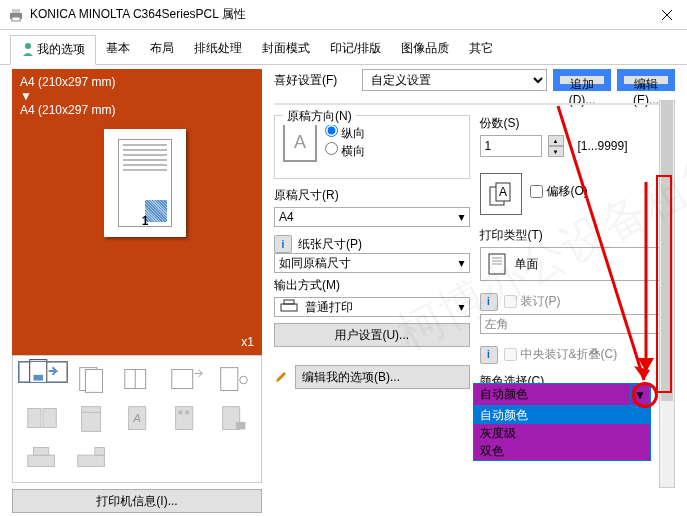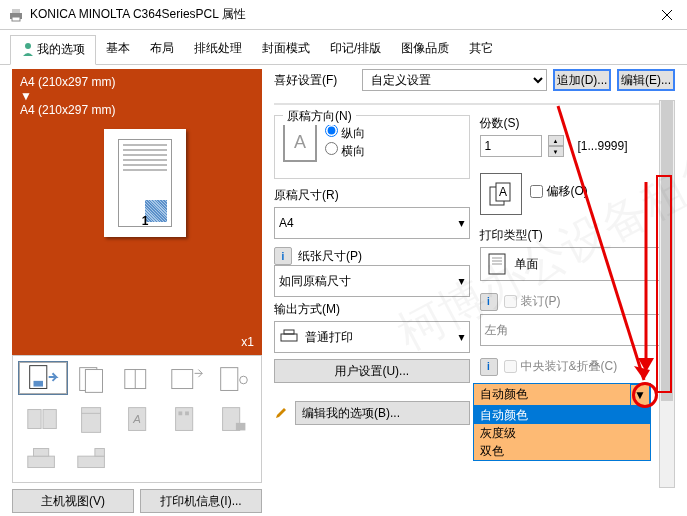--- a/index.html
+++ b/index.html
@@ -34,53 +34,53 @@
 .thumb svg { width: 38px; height: 30px; }
 .thumb.sel { outline: 1px solid #5b7ea0; }
 
 .left-btns { display: flex; gap: 6px; margin-top: 6px; }
 .left-btns button { flex: 1; height: 24px; background: #e1e1e1; border: 1px solid #adadad; cursor: pointer; }
 
 .right { flex: 1; display: flex; flex-direction: column; }
 .fav-row { display: flex; align-items: center; gap: 6px; margin-bottom: 12px; }
 .fav-row label { width: 82px; }
 .fav-row select { flex: 1; height: 22px; border: 1px solid #adadad; padding: 0 4px; background: #fff; }
-.fav-row button { width: 58px; height: 22px; background: #e1e1e1; border: 2px solid #3b82f6; cursor: pointer; }
+.fav-row button { width: 58px; height: 22px; background: #e1e1e1; border: 7px solid #3b82f6; cursor: pointer; }
 
 .hr { height: 2px; background: #e1e1e1; margin-bottom: 10px; }
 
 .cols { display: flex; gap: 10px; flex: 1; }
 .col { flex: 1; min-width: 0; }
 
 .group { border: 1px solid #d0d0d0; padding: 6px 8px 16px; margin-bottom: 8px; position: relative; }
 .group > .glabel { position: absolute; top: -8px; left: 8px; background: #fff; padding: 0 4px; }
 .orient-row { display: flex; align-items: center; gap: 8px; }
 .orient-preview { width: 34px; height: 40px; border: 2px solid #999; display: flex; align-items: center; justify-content: center; color: #999; font-size: 18px; }
 .radios label { display: block; line-height: 18px; }
 
 .lbl { display: block; margin: 4px 0 3px; }
-.sel { width: 100%; height: 32px; border: 1px solid #adadad; background: #fff; padding: 0 4px; display: flex; align-items: center; gap: 6px; position: relative; }
+.sel { width: 100%; height: 20px; border: 1px solid #adadad; background: #fff; padding: 0 4px; display: flex; align-items: center; gap: 6px; position: relative; }
 .sel .arrow { position: absolute; right: 4px; }
 .infobtn { width: 18px; height: 18px; background: #e1e1e1; border: 1px solid #adadad; display: inline-flex; align-items: center; justify-content: center; border-radius: 2px; color: #0066cc; font-weight: bold; font-size: 10px; }
 
 .userbtn { width: 100%; height: 24px; background: #e1e1e1; border: 1px solid #adadad; cursor: pointer; margin-top: 6px; }
 
 .copies-row { display: flex; align-items: center; gap: 6px; }
 .copies-row input { width: 62px; height: 22px; border: 1px solid #adadad; padding: 0 4px; }
 .spinbtns { width: 16px; height: 22px; display: flex; flex-direction: column; }
 .spinbtns div { flex: 1; border: 1px solid #adadad; background: #e1e1e1; display: flex; align-items: center; justify-content: center; font-size: 6px; }
 .range { margin-left: 8px; }
 
 .iconbox { width: 42px; height: 42px; border: 1px solid #666; display: flex; align-items: center; justify-content: center; margin-top: 6px; }
 .offset-row { display: flex; align-items: center; gap: 8px; margin-top: 10px; }
 
 .ck-row { display: flex; align-items: center; gap: 4px; margin: 4px 0; }
 .ck-row.disabled { color: #888; }
 
-.dropdown-open { position: absolute; left: 473px; top: 383px; width: 178px; border: 1px solid #0078d7; background: #fdba74; z-index: 10; }
+.dropdown-open { position: absolute; left: 473px; top: 383px; width: 178px; border: 1px solid #0078d7; background: #a21caf; z-index: 10; }
 .dd-display { height: 22px; display: flex; align-items: center; padding: 0 6px; border-bottom: 1px solid #0078d7; }
 .dd-chev { position: absolute; right: 0; top: 0; width: 20px; height: 22px; border: 1px solid #0078d7; display: flex; align-items: center; justify-content: center; }
 .dd-item { height: 18px; display: flex; align-items: center; padding: 0 6px; }
 .dd-item.hl { background: #0078d7; color: #fff; }
 
 .red-circle { position: absolute; left: 632px; top: 382px; width: 26px; height: 26px; border: 3px solid #e60000; border-radius: 50%; z-index: 20; pointer-events: none; }
 .red-arrow1 { position: absolute; left: 550px; top: 98px; z-index: 20; pointer-events: none; }
 .red-arrow2 { position: absolute; left: 634px; top: 178px; z-index: 20; pointer-events: none; }
 .red-rect { position: absolute; left: 656px; top: 175px; width: 16px; height: 218px; border: 2px solid #e60000; z-index: 20; pointer-events: none; }
 
@@ -224,21 +224,20 @@
         </div>
       <div class="thumb">
           <svg viewBox="0 0 40 30">
             <rect x="4" y="12" width="28" height="12" fill="#ddd" stroke="#bbb"></rect>
             <rect x="22" y="4" width="10" height="8" fill="#ddd" stroke="#bbb"></rect>
           </svg>
         </div>
     </div>
 
     <div class="left-btns">
-      <button>主机视图(V)</button>
       <button>打印机信息(I)...</button>
     </div>
   </div>
 
   <div class="right">
     <div class="fav-row">
       <label>喜好设置(F)</label>
       <select><option>自定义设置</option></select>
       <button>追加(D)...</button>
       <button>编辑(E)...</button>

